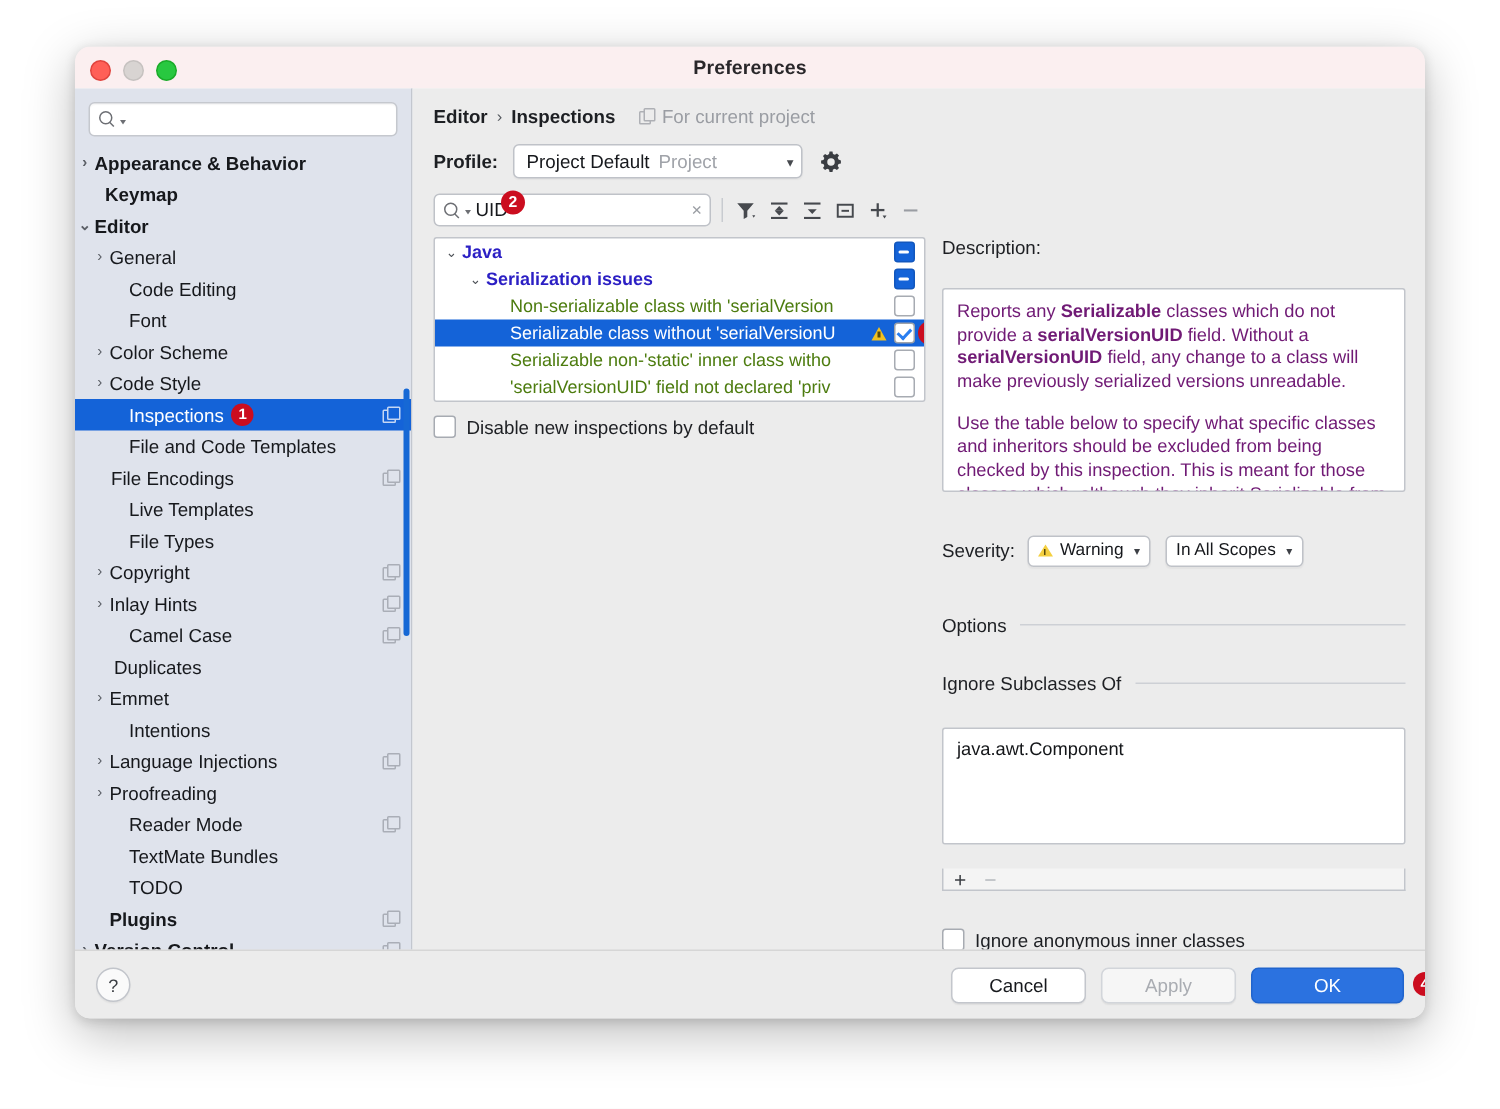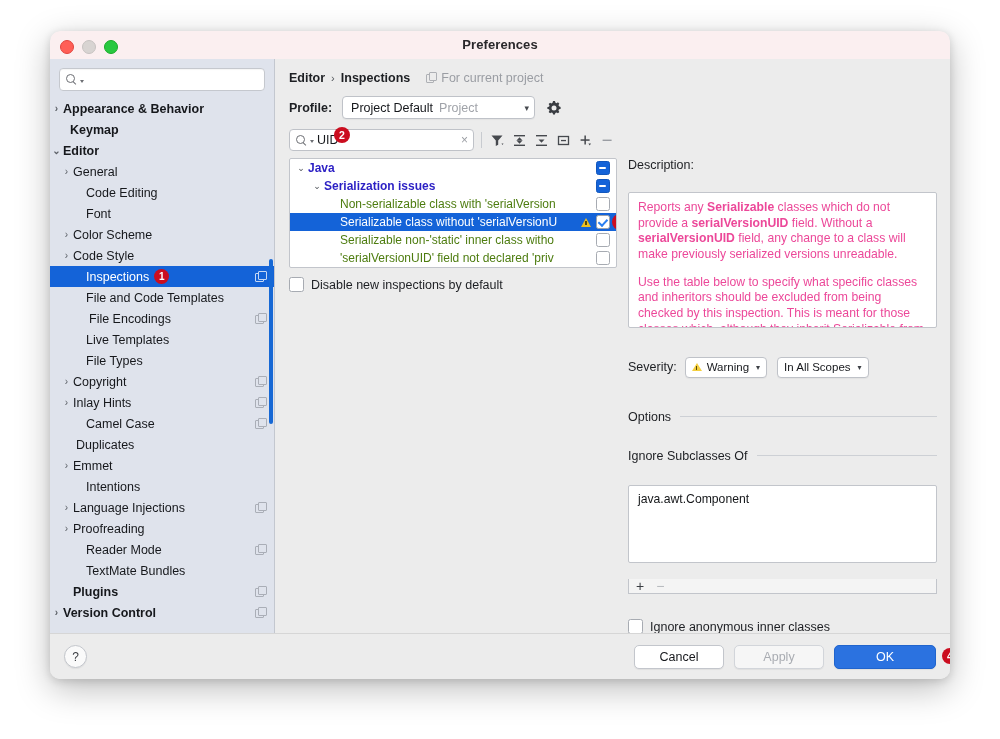--- a/index.html
+++ b/index.html
@@ -304,21 +304,21 @@
   }
   .desc-label { font-size:12.5px; color:#1d1f23; margin-bottom: 4px; }
   .desc-box {
     height: 206px;
     background:#ffffff;
     border:1px solid #c2c5cb;
     border-radius:2px;
     padding: 7px 9px 0 9px;
     font-size: 12.2px;
     line-height: 15.6px;
-    color: #ec4899;
+    color: #701a75;
     overflow:hidden;
   }
   .desc-box p { margin: 0 0 12.5px 0; }
   .desc-box b { font-weight: bold; }
 
   .sev-row {
     display:flex; align-items:center;
     margin-top: 13px;
     font-size: 12.5px; color:#1d1f23;
   }
@@ -478,21 +478,21 @@
               <span class="sb-arrow empty">›</span>
               <span class="sb-label" style="flex: 0 0 auto;">Inspections</span>
               <span class="badge">1</span>
               <span style="flex: 1 1 0%;"></span>
               <span class="copy-ic"></span>
             </div>
             <div class="sb-item" style="padding-left: 23px;">
               <span class="sb-arrow empty">›</span>
               <span class="sb-label">File and Code Templates</span>
             </div>
-            <div class="sb-item" style="padding-left: 26px;">
+            <div class="sb-item" style="padding-left: 11px;">
               <span class="sb-arrow empty">›</span>
               <span class="sb-label">File Encodings</span>
               <span class="copy-ic"></span>
             </div>
             <div class="sb-item" style="padding-left: 23px;">
               <span class="sb-arrow empty">›</span>
               <span class="sb-label">Live Templates</span>
             </div>
             <div class="sb-item" style="padding-left: 23px;">
               <span class="sb-arrow empty">›</span>
@@ -535,20 +535,24 @@
               <span class="sb-label">Proofreading</span>
             </div>
             <div class="sb-item" style="padding-left: 23px;">
               <span class="sb-arrow empty">›</span>
               <span class="sb-label">Reader Mode</span>
               <span class="copy-ic"></span>
             </div>
             <div class="sb-item" style="padding-left: 23px;">
               <span class="sb-arrow empty">›</span>
               <span class="sb-label">TextMate Bundles</span>
+            </div>
+            <div class="sb-item" style="padding-left: 23px;">
+              <span class="sb-arrow empty">›</span>
+              <span class="sb-label">TODO</span>
             </div>
             <div class="sb-item bold" style="padding-left: 10px;">
               <span class="sb-arrow empty">›</span>
               <span class="sb-label">Plugins</span>
               <span class="copy-ic"></span>
             </div>
             <div class="sb-item bold">
               <span class="sb-arrow">›</span>
               <span class="sb-label">Version Control</span>
               <span class="copy-ic"></span>

